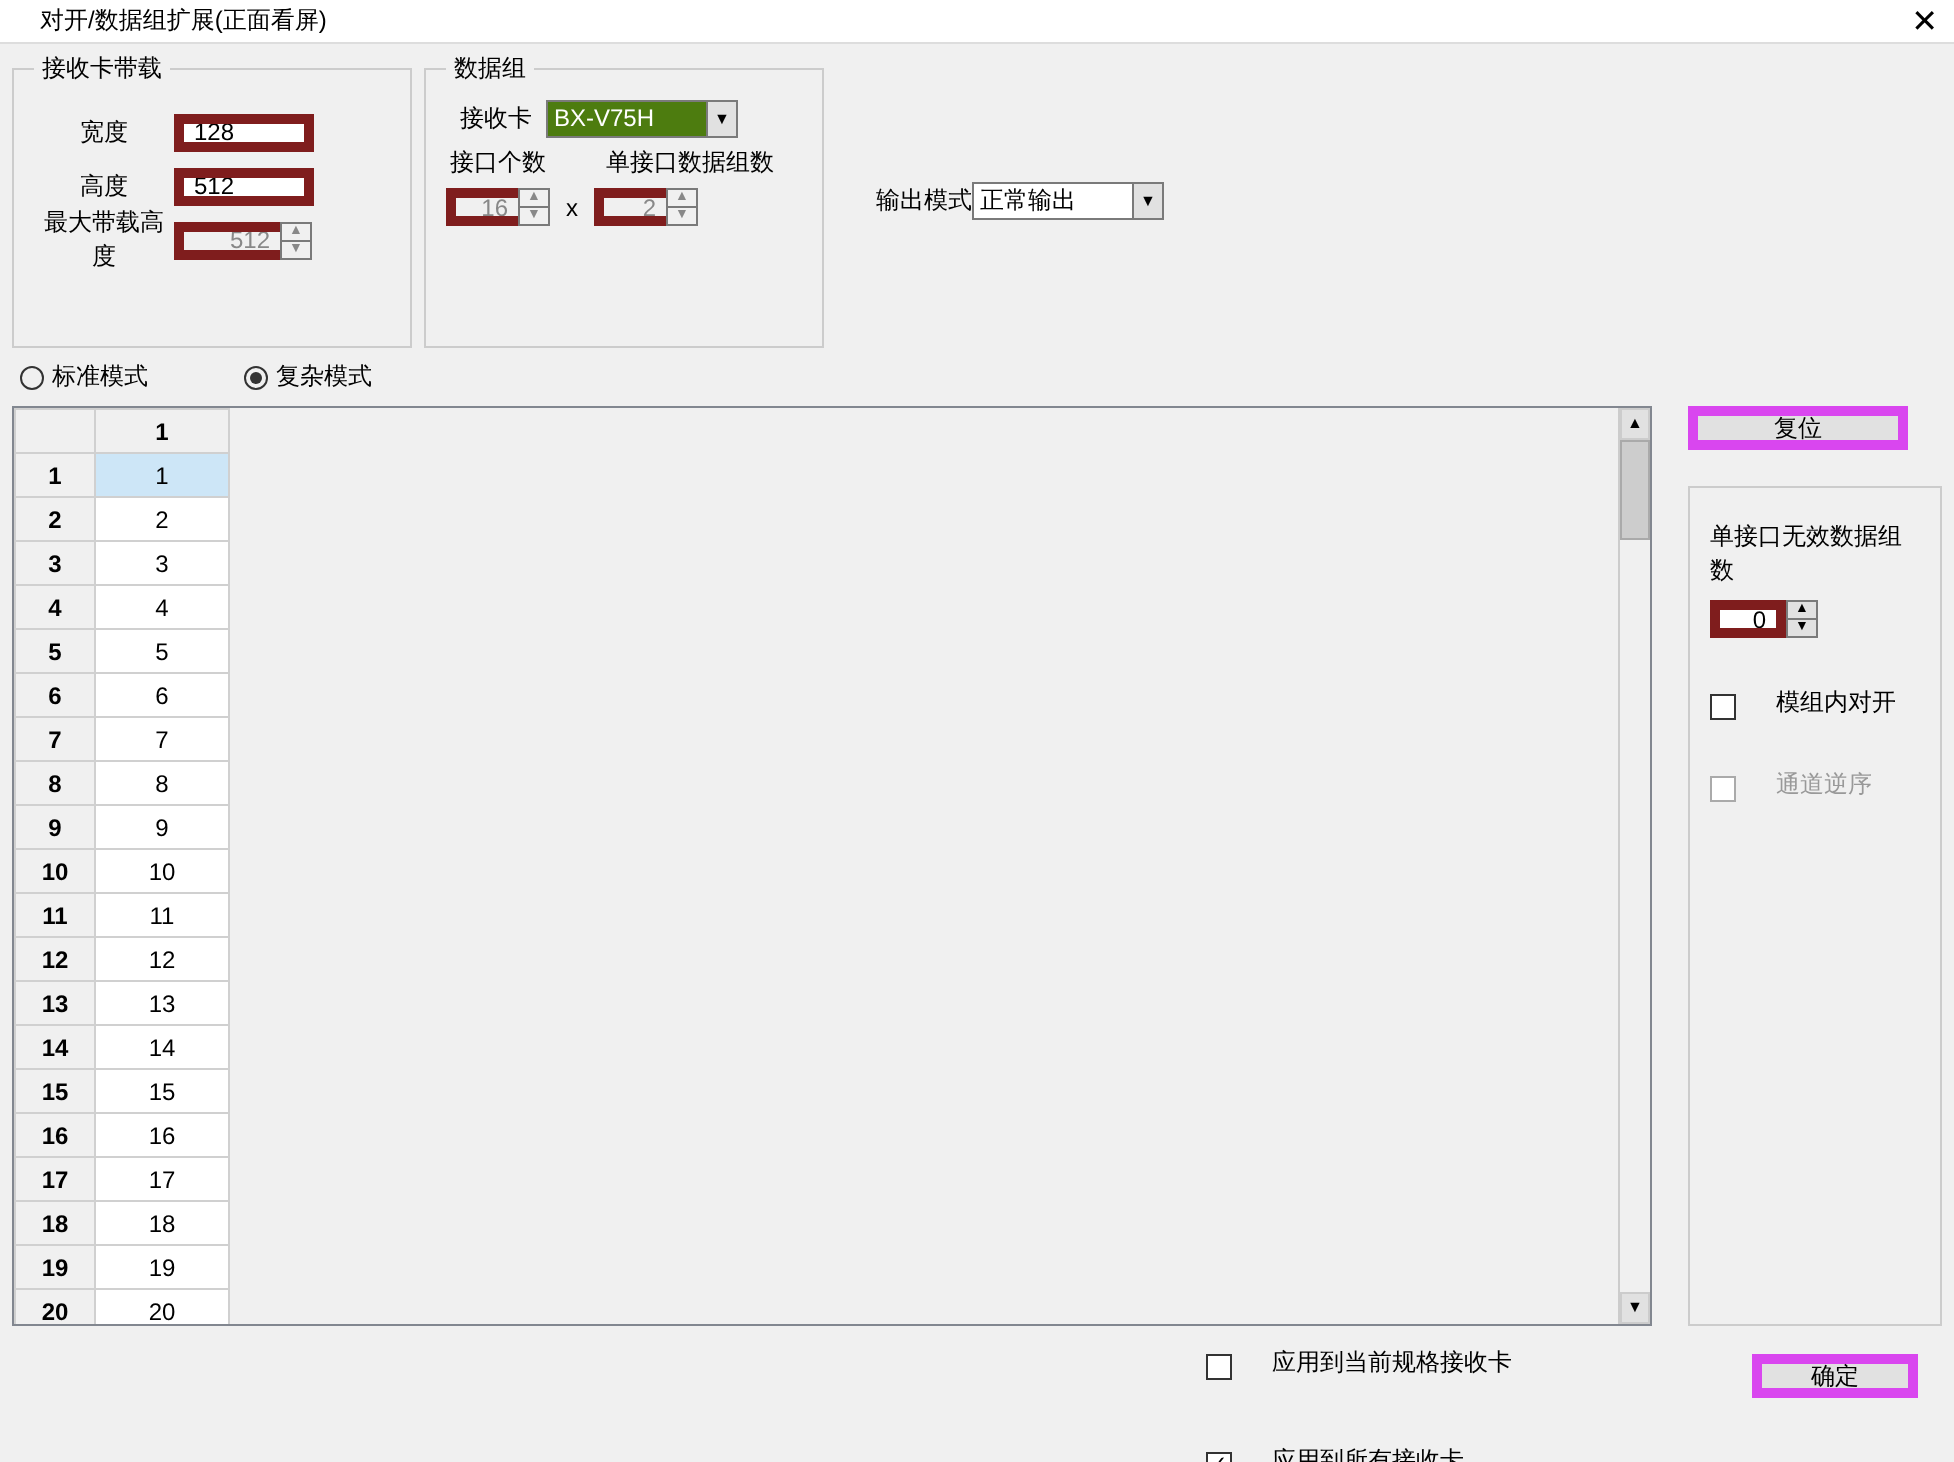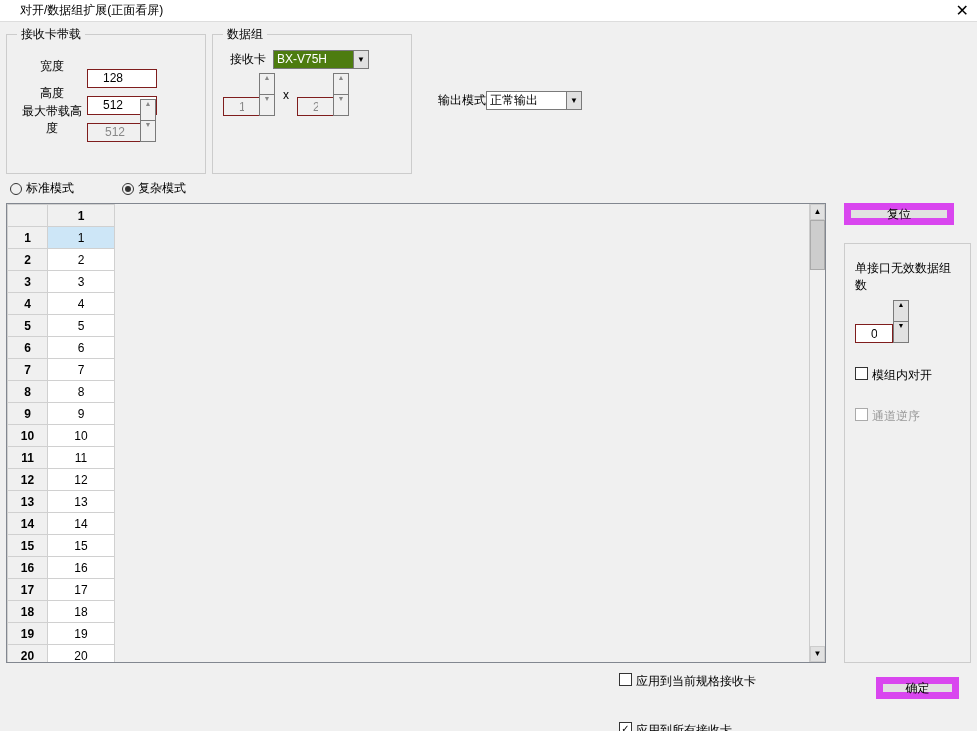--- a/index.html
+++ b/index.html
@@ -6,21 +6,21 @@
 body { background: #f0f0f0; width: 977px; height: 731px; overflow: hidden; }
 .titlebar { display: flex; justify-content: space-between; align-items: center; height: 22px; padding: 0 8px 0 20px; background: #fff; border-bottom: 1px solid #ddd; }
 .close-x { font-size: 16px; cursor: pointer; }
 .top-area { display: flex; padding: 4px 6px 0 6px; gap: 6px; }
 .fieldset { border: 1px solid #ccc; padding: 6px 10px 10px 10px; position: relative; background: #f0f0f0; }
 .fieldset > legend { padding: 0 4px; }
 .fs-card { width: 200px; height: 148px; }
 .fs-group { width: 200px; height: 148px; }
 .row { display: flex; align-items: center; margin-top: 7px; height: 20px; }
 .label { width: 70px; text-align: center; }
-.inp { height: 19px; border: 1px solid #7f1d1d; background: #fff; padding: 0 15px; width: 70px; margin-top: 24px; }
+.inp { height: 19px; border: 5px solid #7f1d1d; background: #fff; padding: 0 5px; width: 70px; }
 .spin-wrap { display: flex; }
 .spin-wrap .inp { width: 53px; text-align: right; border-right: none; }
 .spin-btns { width: 16px; display: flex; flex-direction: column; }
 .spin-btns div { flex: 1; border: 1px solid #7a7a7a; background: #e1e1e1; font-size: 7px; line-height: 8px; text-align: center; }
 .spin-btns div:first-child { border-bottom: none; }
 .disabled .inp, .disabled .spin-btns div { background: #f0f0f0; color: #888; }
 .outside-row { display: flex; align-items: center; margin-left: 20px; gap: 0; }
 .dropdown { display: flex; }
 .dropdown .dd-val { height: 19px; border: 1px solid #7a7a7a; border-right: none; background: #fff; padding: 0 3px; width: 80px; display: flex; align-items: center; }
 .dropdown .dd-val.sel { background: #4d7c0f; color: #fff; }
@@ -36,27 +36,27 @@
 th, td { border: 1px solid #d0d0d0; height: 22px; text-align: center; font-weight: normal; }
 th { background: #f0f0f0; font-weight: bold; }
 td.hdr { background: #f0f0f0; font-weight: bold; width: 40px; }
 td.cell { background: #fff; width: 67px; }
 td.cell.selrow { background: #cde6f7; }
 .scrollbar { width: 16px; background: #f0f0f0; border-left: 1px solid #ccc; display: flex; flex-direction: column; }
 .sb-btn { height: 16px; background: #e1e1e1; border: 1px solid #ccc; font-size: 8px; text-align: center; line-height: 14px; }
 .sb-thumb { height: 50px; background: #cdcdcd; border: 1px solid #aaa; }
 .sb-track { flex: 1; }
 .right-panel { flex: 1; }
-.btn { height: 22px; border: 7px solid #d946ef; background: #e1e1e1; display: flex; align-items: center; justify-content: center; cursor: pointer; }
+.btn { height: 22px; border: 5px solid #d946ef; background: #e1e1e1; display: flex; align-items: center; justify-content: center; cursor: pointer; }
 .reset-btn { width: 110px; margin-bottom: 18px; }
 .right-fieldset { border: 1px solid #ccc; border-top: 1px solid #ccc; padding: 16px 10px; height: 420px; }
 .right-lbl { margin-bottom: 6px; }
 .right-spin { display: flex; margin-bottom: 24px; }
 .right-spin .inp { width: 38px; text-align: right; }
-.check-row { display: flex; align-items: flex-start; gap: 4px; margin-bottom: 24px; }
+.check-row { display: flex; align-items: flex-end; gap: 20px; margin-bottom: 24px; }
 .checkbox { width: 13px; height: 13px; border: 1px solid #333; background: #fff; display: flex; align-items: center; justify-content: center; font-size: 10px; line-height: 10px; }
 .check-row.disabled { color: #999; }
 .check-row.disabled .checkbox { border-color: #aaa; }
 .bottom-row { display: flex; justify-content: flex-end; align-items: flex-start; padding: 10px 18px 0 0; gap: 120px; }
 .apply-col { display: flex; flex-direction: column; gap: 8px; }
 .ok-btn { width: 83px; height: 22px; margin-top: 4px; }
 .group-heads { display: flex; gap: 30px; margin-top: 4px; }
 .group-heads span:first-child { margin-left: 2px; }
 .group-spins { display: flex; align-items: center; gap: 8px; margin-top: 4px; }
 </style>
@@ -93,20 +93,24 @@
 
   <fieldset class="fieldset fs-group">
     <legend>数据组</legend>
     <div class="row" style="margin-top:0">
       <span class="label" style="width:50px">接收卡</span>
       <div class="dropdown">
         <div class="dd-val sel">BX-V75H</div>
         <div class="dd-btn">▼</div>
       </div>
     </div>
+    <div class="group-heads">
+      <span>接口个数</span>
+      <span>单接口数据组数</span>
+    </div>
     <div class="group-spins disabled">
       <div class="spin-wrap">
         <input class="inp" style="width: 36px;" disabled="" value="16">
         <div class="spin-btns">
             <div>▲</div>
             <div>▼</div>
           </div>
       </div>
       <span>x</span>
       <div class="spin-wrap">

